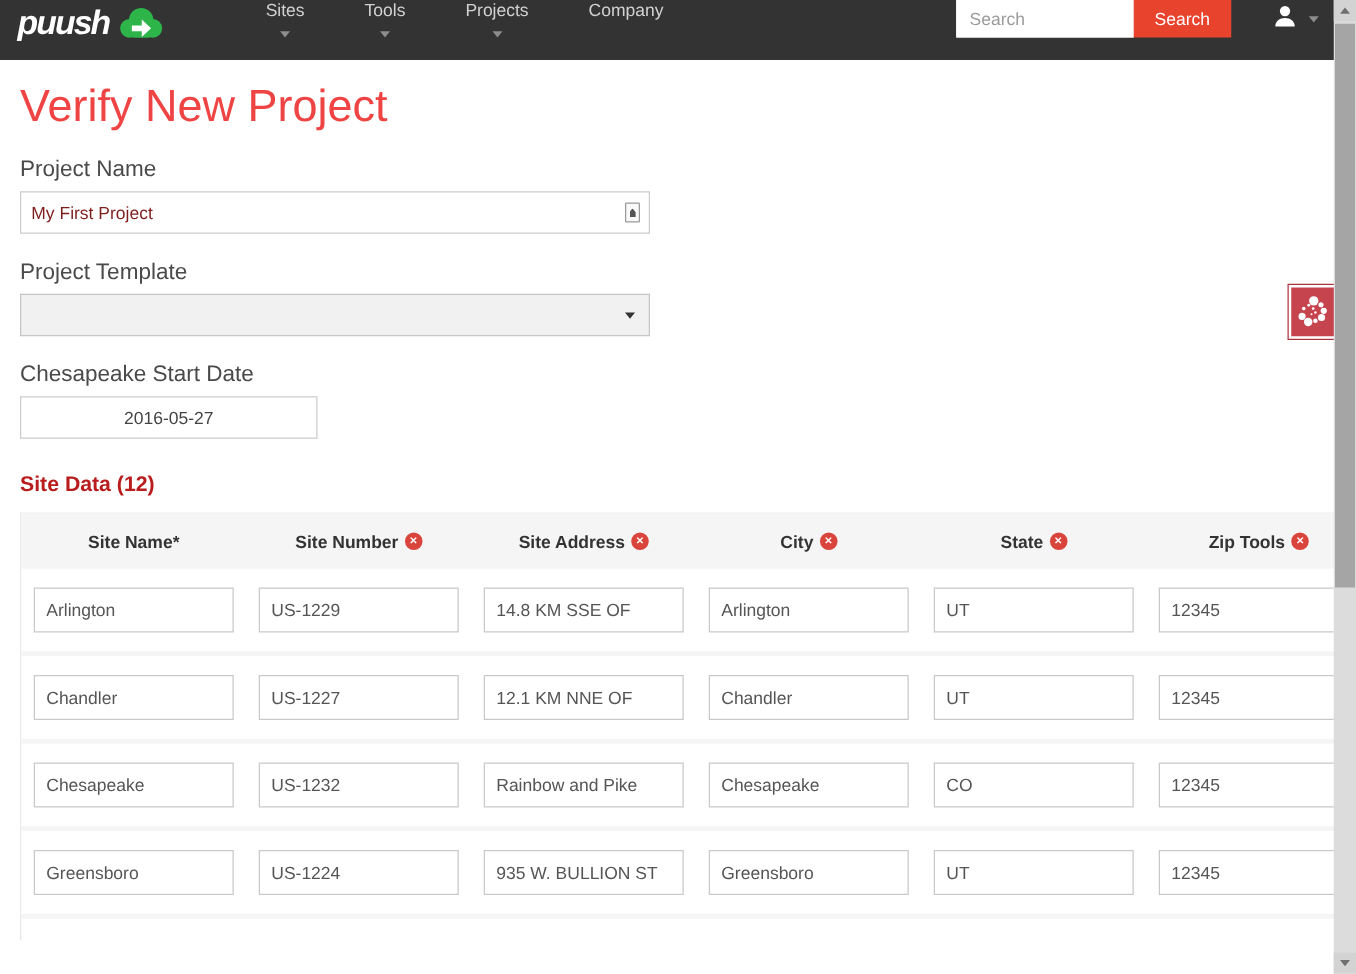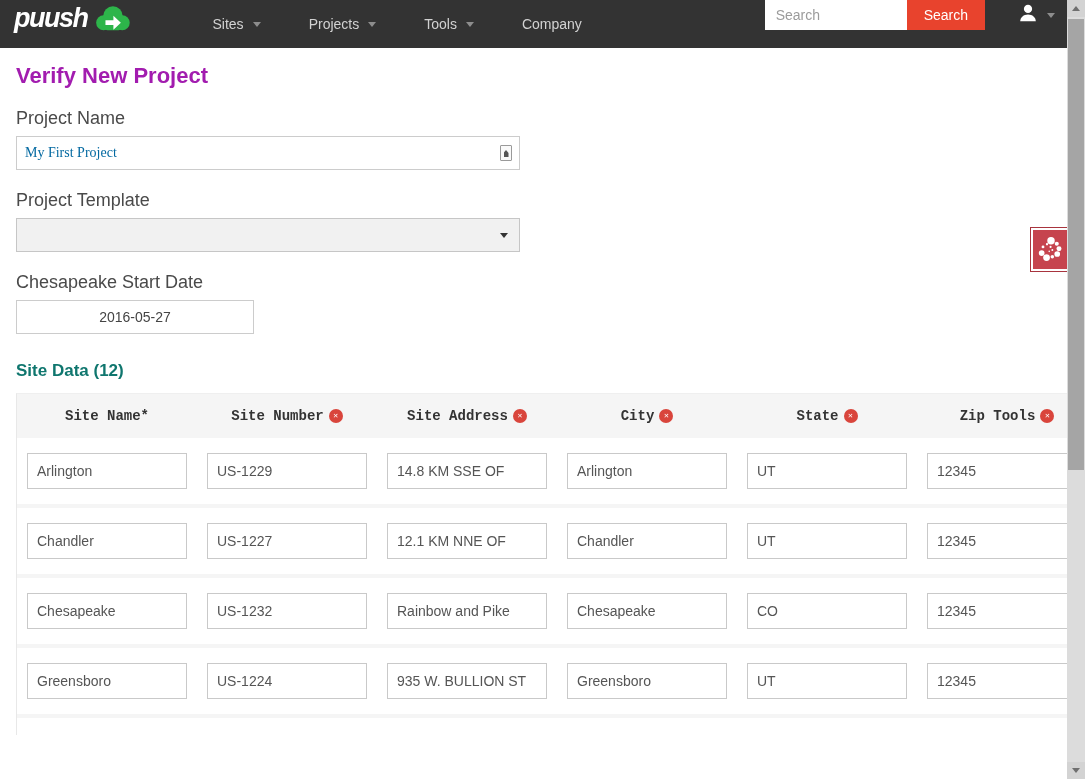--- a/index.html
+++ b/index.html
@@ -16,21 +16,21 @@
   }
   .brand { display:flex; align-items:center; cursor:pointer; }
   .brand-text {
     color:#fff; font-size:27px; font-weight:bold; font-style:italic;
     letter-spacing:-1.5px; line-height:1;
   }
   .brand-icon { margin-left:5px; margin-top:4px; }
   .nav-links { display:flex; margin-left:58px; }
   .nav-item {
     color:#d2d2d2; font-size:14px; text-decoration:none; cursor:pointer;
-    padding:0 24px; height:48px; display:flex; align-items:center; gap:9px;
+    padding:0 24px; height:48px; display:flex; align-items:center; gap:9px;flex-direction:column;
   }
   .caret {
     width:0; height:0; border-left:4.5px solid transparent;
     border-right:4.5px solid transparent; border-top:5px solid #8d8d8d;
     display:inline-block;
   }
   .nav-right { margin-left:auto; display:flex; align-items:center; }
   .search-input {
     width:142px; height:30px; border:1px solid #fff; background:#fff;
     padding:0 10px; font-size:14px; color:#555; outline:none;
@@ -39,31 +39,31 @@
   .search-input::placeholder { color:#9b9b9b; }
   .search-btn {
     height:30px; background:#e8432d; border:none; color:#fff;
     font-size:14px; padding:0 17px; cursor:pointer;
     font-family:"Liberation Sans", sans-serif;
   }
   .user-menu { display:flex; align-items:center; gap:8px; margin-left:32px; cursor:pointer; }
 
   
   .page-title {
-    font-size:22px; font-weight:700; color:#a21caf;
+    font-size:36px; font-weight:400; color:#ef4444;
     margin:15px 0 0 16px; line-height:1.2;
   }
   .form { margin:19px 16px 0 16px; }
   .field { margin-bottom:20px; }
   .field-label { display:block; font-size:18px; color:#4a4a4a; margin-bottom:7px; }
   .input-wrap { position:relative; width:504px; }
   .text-input {
     width:504px; height:34px; border:1px solid #cccccc; background:#fff;
-    padding:0 28px 0 8px; font-size:14px; color:#0369a1; outline:none;
-    font-family:Liberation Serif, serif;
+    padding:0 28px 0 8px; font-size:14px; color:#7f1d1d; outline:none;
+    font-family:Liberation Sans, sans-serif;
   }
   .autofill-badge {
     position:absolute; right:8px; top:9px; width:12px; height:16px;
     border:1px solid #9a9a9a; border-radius:1px; background:#fafafa;
     display:flex; align-items:center; justify-content:center;
   }
   .autofill-badge i {
     display:block; width:5px; height:7px; background:#555;
     clip-path: polygon(50% 0, 100% 45%, 100% 100%, 0 100%, 0 45%);
   }
@@ -76,30 +76,30 @@
     width:0; height:0; border-left:4px solid transparent;
     border-right:4px solid transparent; border-top:5px solid #333;
   }
   .date-input {
     width:238px; height:34px; border:1px solid #cccccc; background:#fff;
     font-size:14px; color:#444; text-align:center; outline:none;
     font-family:"Liberation Sans", sans-serif;
   }
 
   
-  .site-heading { font-size:17px; font-weight:bold; color:#0f766e; margin:27px 0 12px 16px; }
+  .site-heading { font-size:17px; font-weight:bold; color:#b91c1c; margin:27px 0 12px 16px; }
   .table-wrap {
     margin-left:16px; width:1051px; height:342px; overflow:hidden;
     border-left:1px solid #e8e8e8; border-top:1px solid #efefef;
   }
   .table-inner { width:1082px; }
   .thead { display:flex; background:#f5f5f5; height:44px; align-items:center; }
   .th {
     width:180px; display:flex; align-items:center; justify-content:center;
-    gap:5px; font-size:14px; font-weight:bold; color:#333;font-family:Liberation Mono, monospace;
+    gap:5px; font-size:14px; font-weight:bold; color:#333;
   }
   .remove-icon {
     width:14px; height:14px; border-radius:50%; background:#d9453c; color:#fff;
     font-size:8px; font-weight:bold; display:flex; align-items:center;
     justify-content:center; cursor:pointer; line-height:1;
   }
   .trow { display:flex; padding:15px 0; background:#fff; border-bottom:4px solid #f5f5f5; }
   .cell { width:180px; display:flex; justify-content:center; }
   .cell input {
     width:160px; height:36px; border:1px solid #c9c9c9; background:#fff;
@@ -146,25 +146,25 @@
       </svg>
     </span>
   </div>
 
   <div class="nav-links">
     <a class="nav-item">
       <span>Sites</span>
       <span class="caret"></span>
     </a>
     <a class="nav-item">
-      <span>Projects</span>
+      <span>Tools</span>
       <span class="caret"></span>
     </a>
     <a class="nav-item">
-      <span>Tools</span>
+      <span>Projects</span>
       <span class="caret"></span>
     </a>
     <a class="nav-item">
       <span>Company</span>
     </a>
   </div>
 
   <div class="nav-right">
     <input class="search-input" placeholder="Search" style="">
     <button class="search-btn">Search</button>

